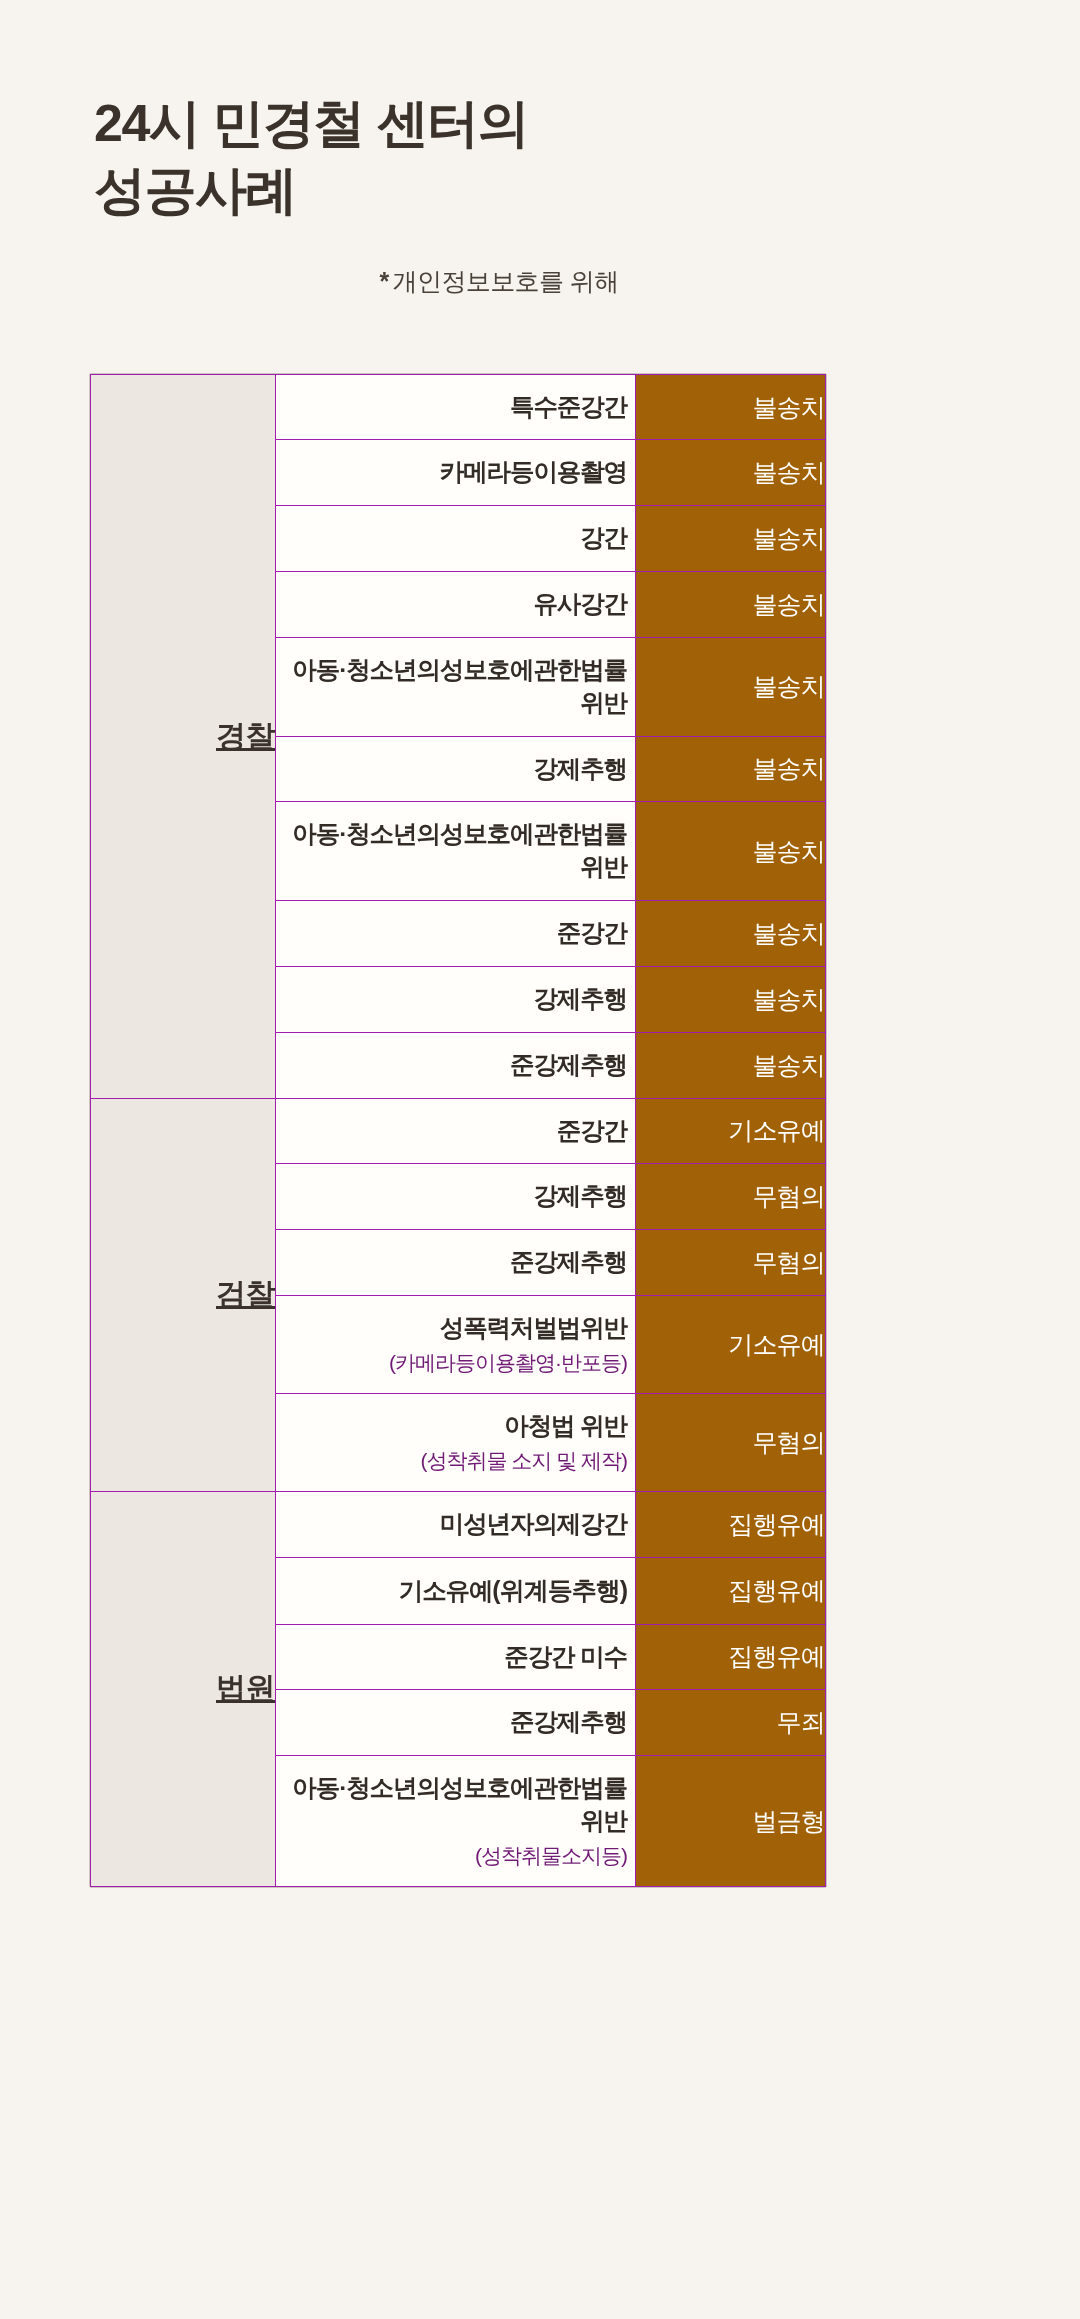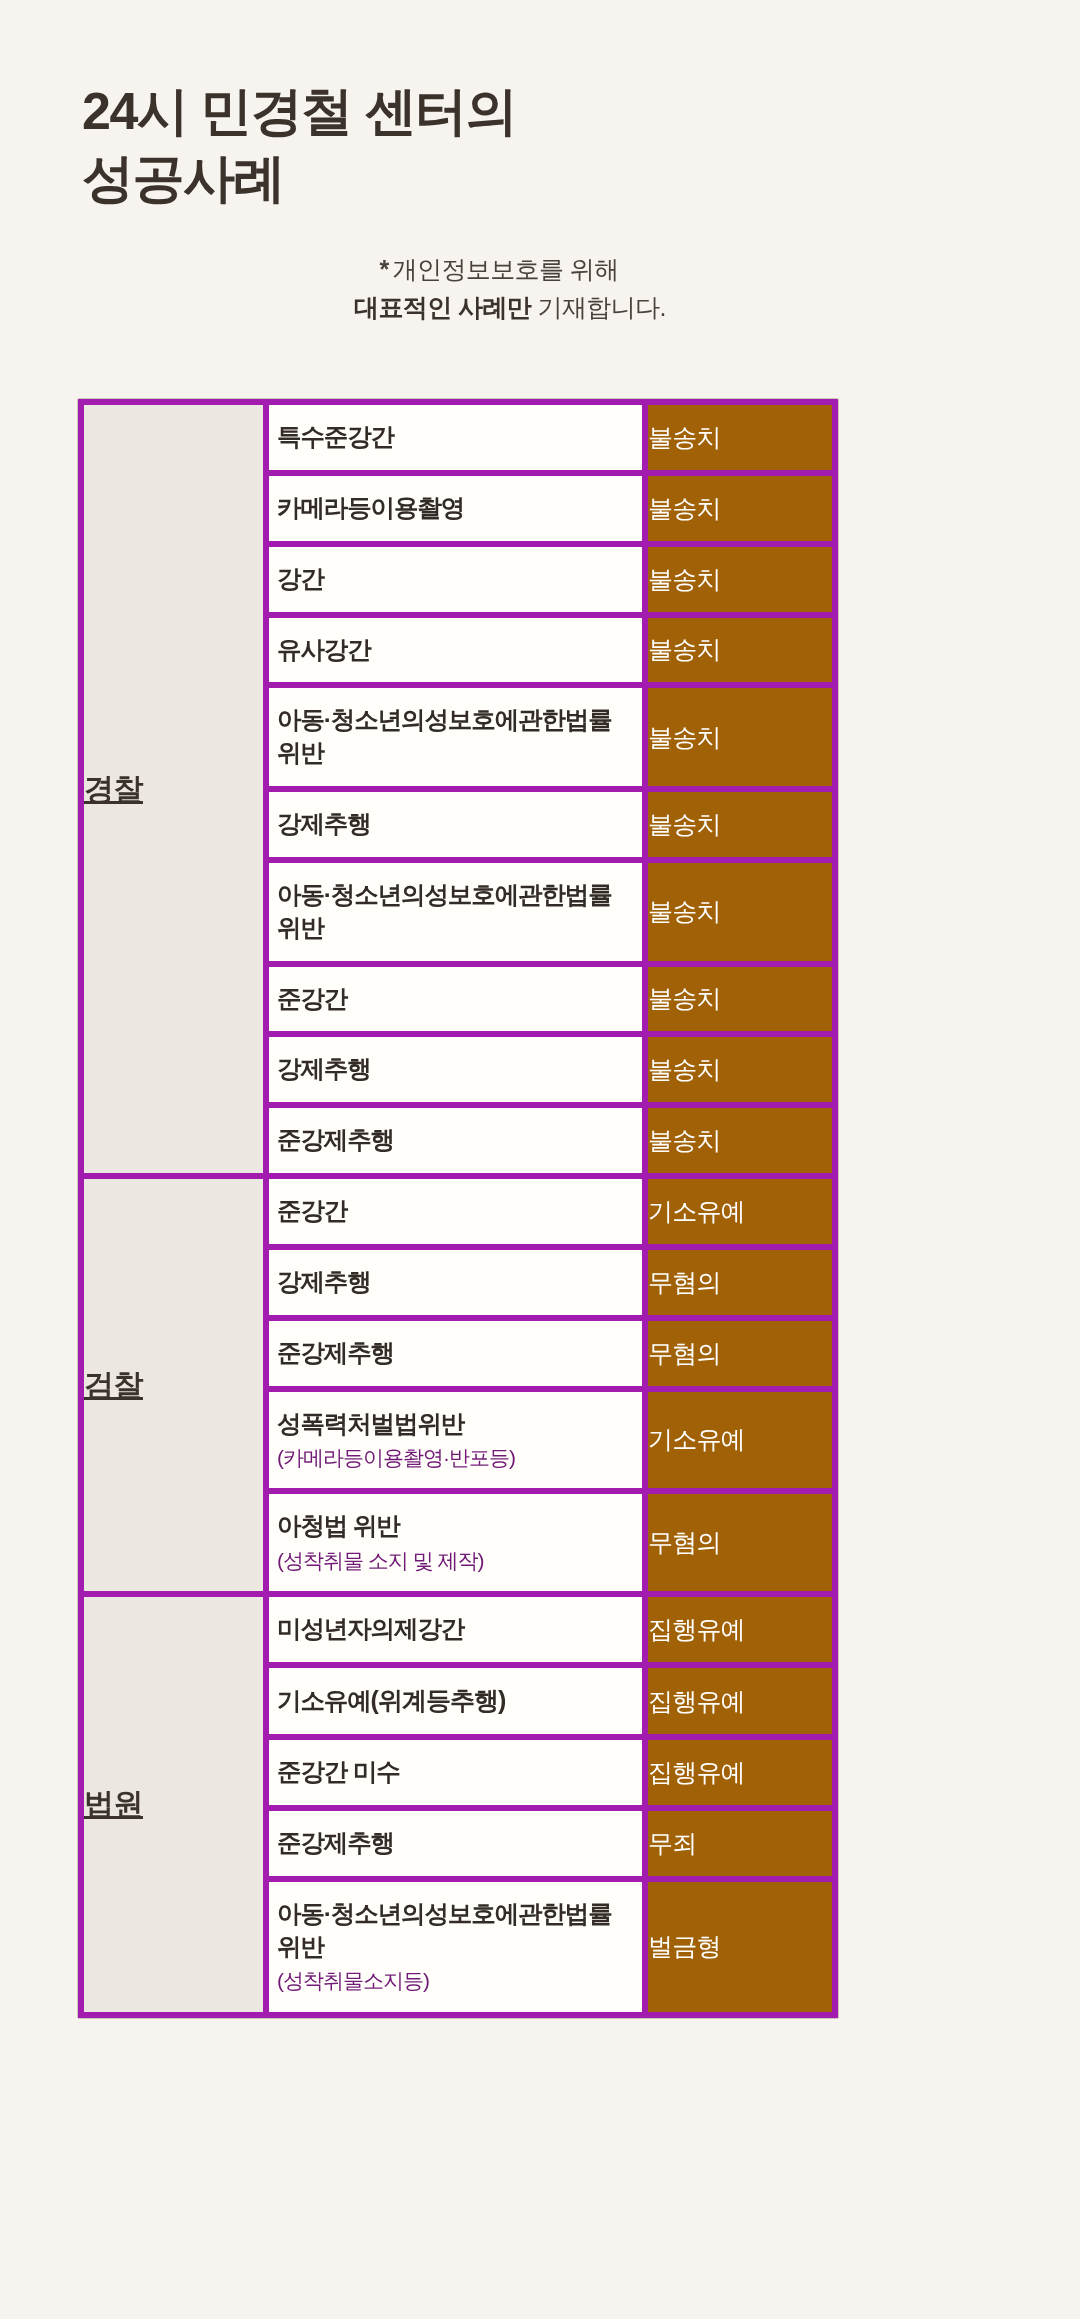--- a/index.html
+++ b/index.html
@@ -10,21 +10,21 @@
     background: #f7f4ef;
     font-family: "Liberation Sans", sans-serif;
     color: #3b332c;
   }
 
   .page {
     position: relative;
     width: 916px;
     height: 2319px;
     background: #f7f4ef;
-    padding: 0;
+    padding: 12px;
     overflow: hidden;
   }
 
   .header {
     padding: 78px 0 0 82px;
   }
 
   .title {
     font-size: 52px;
     font-weight: 800;
@@ -62,23 +62,23 @@
     overflow: hidden;
   }
 
   table.cases {
     width: 100%;
     border-collapse: collapse;
     table-layout: fixed;
   }
 
   table.cases td {
-    border: 6px solid #a21caf;
+    border: 1px solid #a21caf;
     vertical-align: middle;
-    text-align: left;
+    text-align: right;
   }
 
   .col-agency { width: 185px; }
   .col-charge { width: auto; }
   .col-result { width: 190px; }
 
   td.agency {
     background: #ece8e1;
     font-size: 30px;
     font-weight: 800;
@@ -128,23 +128,20 @@
 
 <div class="page">
 
   <div class="header">
     <h1 class="title">24시 민경철 센터의
 성공사례</h1>
     <div class="note">
       <div>
         <span class="star">*</span><span>개인정보보호를 위해</span>
       </div>
-      <div class="note-line2">
-        <span class="note-strong">대표적인 사례만</span><span> 기재합니다.</span>
-      </div>
     </div>
   </div>
 
   <div class="table-wrap">
     <table class="cases">
       <colgroup>
         <col class="col-agency">
         <col class="col-charge">
         <col class="col-result">
       </colgroup>

